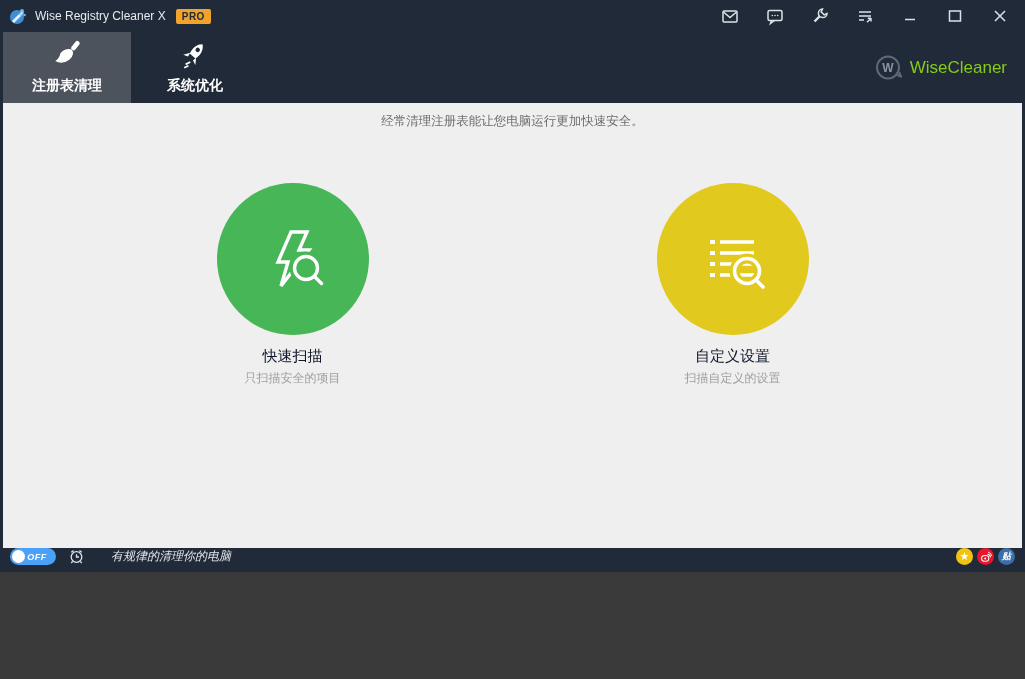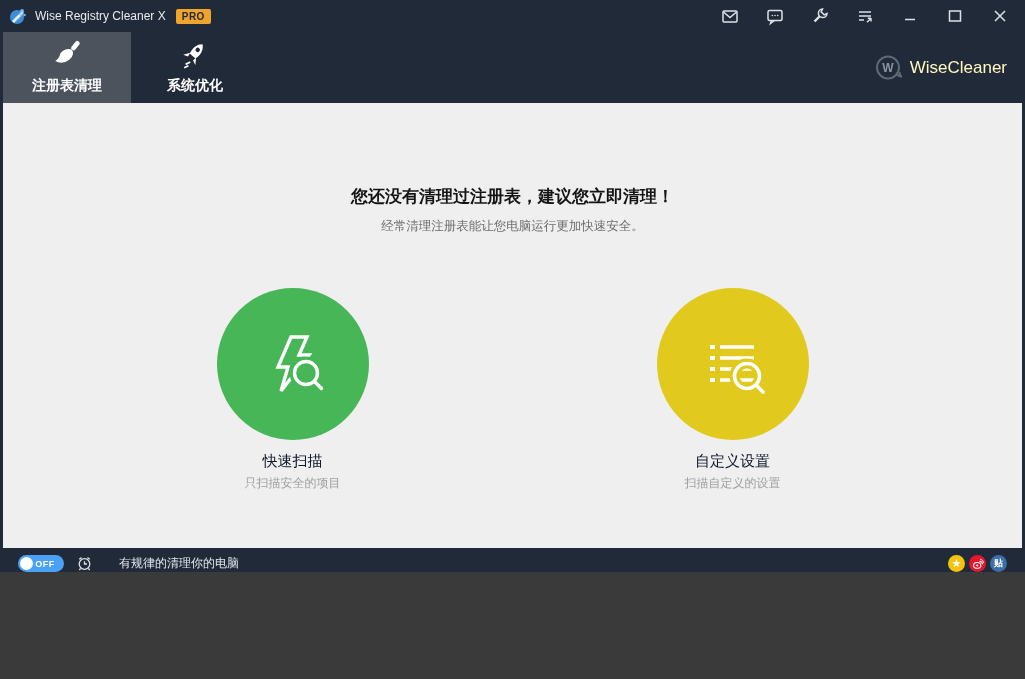--- a/index.html
+++ b/index.html
@@ -20,36 +20,36 @@
     margin-left:21px;cursor:pointer;}
   .tb-btn svg{stroke:#dde2e8;fill:none;stroke-width:1.5;}
   
   .tabbar{height:71px;flex:none;display:flex;padding-left:3px;position:relative;}
   .tab{width:128px;height:71px;display:flex;flex-direction:column;align-items:center;
     justify-content:center;gap:7px;cursor:pointer;}
   .tab.active{background:#4d535d;}
   .tab-label{font-size:14px;font-weight:bold;color:#fff;white-space:nowrap;}
   .brand{position:absolute;right:18px;top:50%;transform:translateY(-50%);
     display:flex;align-items:center;gap:8px;}
-  .brand-name{color:#fef9c3;font-size:17px;}
+  .brand-name{color:#84cc16;font-size:17px;}
   
   .content{flex:1;background:#efefef;margin:0 3px;display:flex;flex-direction:column;
     align-items:center;}
   .heading{margin-top:82px;font-size:17px;font-weight:bold;color:#141414;}
   .subheading{margin-top:10px;font-size:12.5px;color:#6d6d6d;}
   .actions{display:flex;gap:288px;margin-top:53px;}
   .action{display:flex;flex-direction:column;align-items:center;width:152px;}
   .circle{width:152px;height:152px;border-radius:50%;display:flex;align-items:center;
     justify-content:center;cursor:pointer;}
   .circle.green{background:#46b657;}
   .circle.yellow{background:#e1c91e;}
   .action-title{margin-top:12px;font-size:15px;font-weight:normal;color:#0f172a;}
   .action-sub{margin-top:4px;font-size:12px;color:#9f9f9f;}
   
-  .statusbar{height:24px;flex:none;display:flex;align-items:flex-end;padding:0 18px;}
+  .statusbar{height:24px;flex:none;display:flex;align-items:flex-start;padding:0 10px;font-style:italic;}
   .toggle{width:46px;height:17px;border-radius:9px;background:#4aa2f8;display:flex;
     align-items:center;cursor:pointer;flex:none;}
   .toggle-knob{width:13px;height:13px;border-radius:50%;background:#fff;margin-left:2px;flex:none;}
   .toggle-label{font-size:9px;font-weight:bold;color:#fff;margin:0 auto;padding-right:7px;letter-spacing:.5px;}
   .alarm{margin-left:12px;display:flex;align-items:center;}
   .status-msg{margin-left:26px;font-size:12px;color:#e3e7ec;}
   .share{margin-left:auto;display:flex;gap:4px;align-items:center;}
   .share-btn{width:17px;height:17px;border-radius:50%;display:flex;align-items:center;
     justify-content:center;cursor:pointer;}
   .share-btn.qzone{background:#f3c40f;color:#fff;font-size:11px;line-height:1;}
@@ -146,21 +146,20 @@
       <svg width="27" height="27" viewBox="0 0 27 27">
         <circle cx="13" cy="13" r="11" fill="none" stroke="#5d6878" stroke-width="2"></circle>
         <path d="M21.5 18.5 c1 2.8 3.2 3.6 5 3.4 c-1.6 -1 -2 -2.6 -1.8 -4.2" fill="none" stroke="#5d6878" stroke-width="2"></path>
         <text x="13" y="17.5" text-anchor="middle" font-size="12" font-weight="bold" fill="#8b94a3" font-family="Liberation Sans, sans-serif">W</text>
       </svg>
       <span class="brand-name">WiseCleaner</span>
     </div>
   </div>
 
   <div class="content">
-    <div class="heading">您还没有清理过注册表，建议您立即清理！</div>
     <div class="subheading">经常清理注册表能让您电脑运行更加快速安全。</div>
 
     <div class="actions">
 
       <div class="action">
         <div class="circle green">
           <svg width="80" height="80" viewBox="0 0 80 80">
             <polygon points="38,13 54,13 46,31 56,31 28,67 35,43 25,43" fill="none" stroke="#fff" stroke-width="3.4" stroke-linejoin="miter"></polygon>
             <circle cx="53" cy="49" r="11.5" fill="none" stroke="#46b657" stroke-width="10"></circle>
             <circle cx="53" cy="49" r="11.5" fill="none" stroke="#fff" stroke-width="3.4"></circle>

